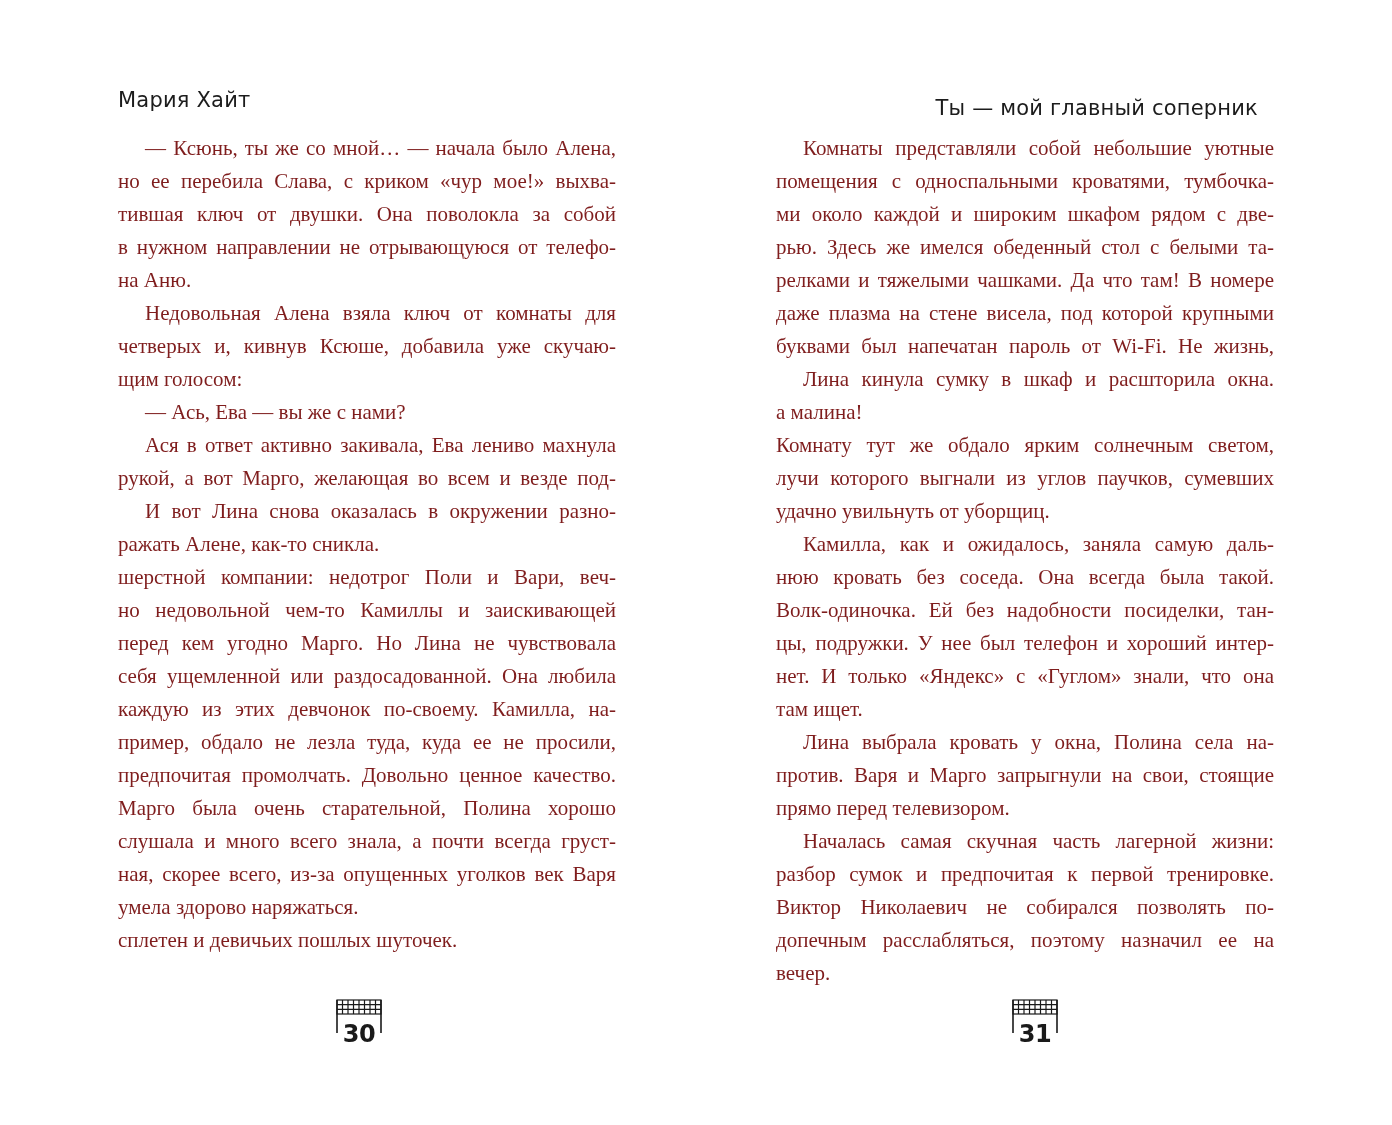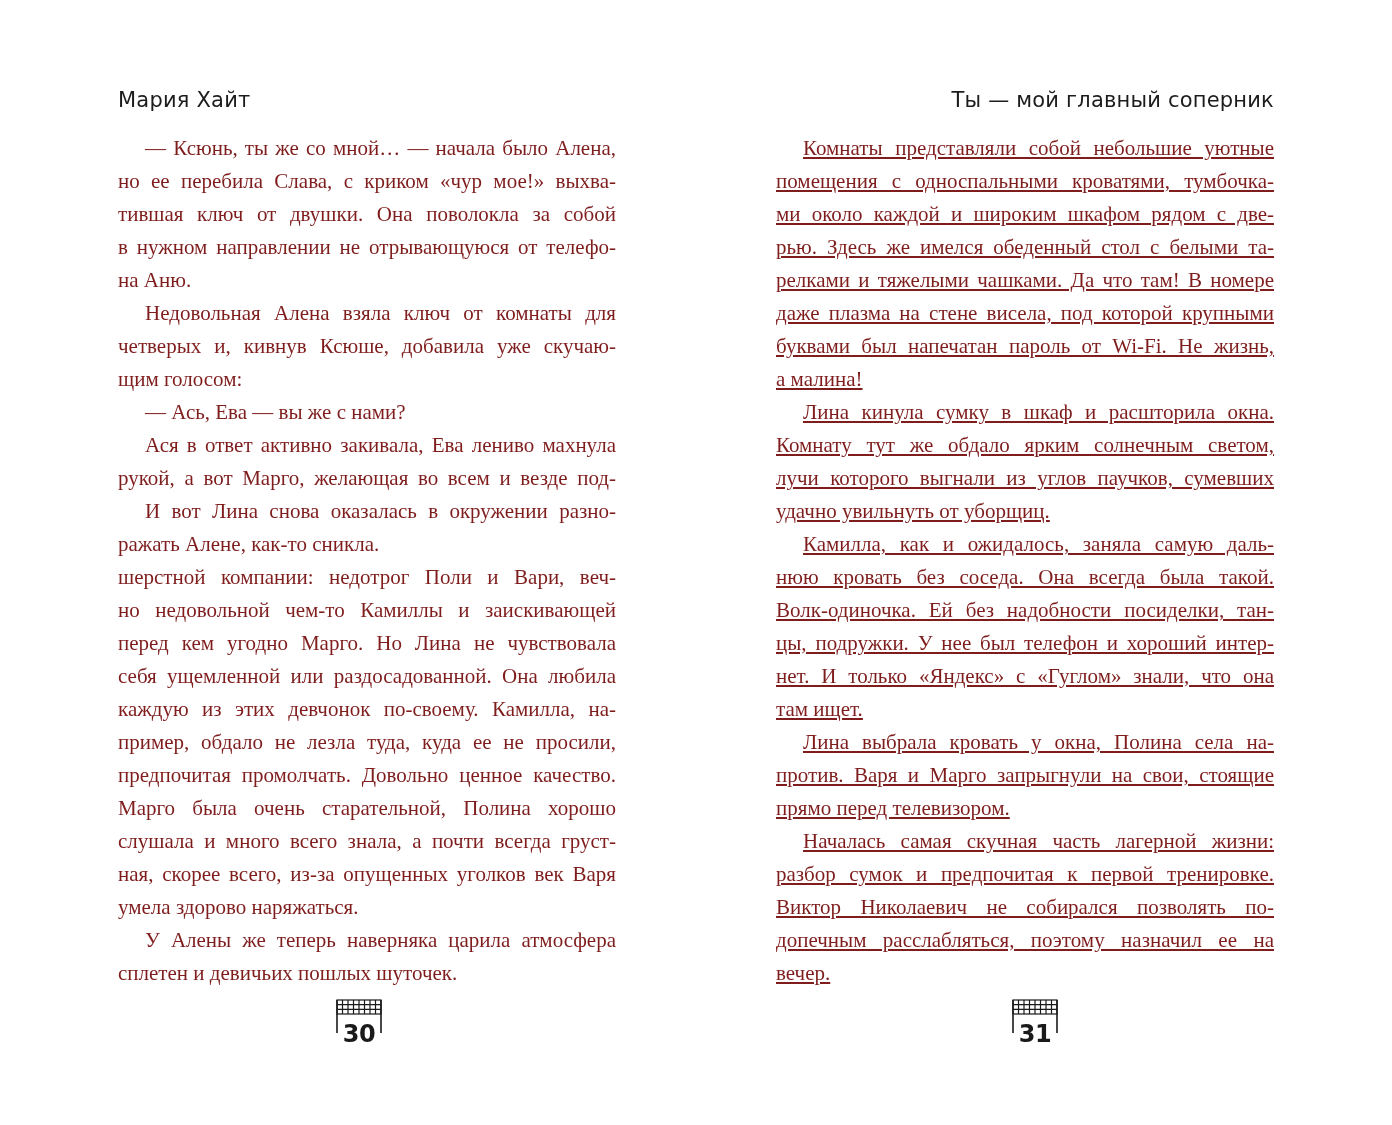--- a/index.html
+++ b/index.html
@@ -7,28 +7,28 @@
   .page { position: absolute; top: 0; height: 915px; }
   .page-left { left: 0; width: 696px; }
   .page-right { left: 696px; width: 696px; }
   .running-head {
     position: absolute; top: 88px;
     font-family: "DejaVu Sans", sans-serif;
     font-size: 21px; letter-spacing: 0.2px; color: #1c1c1c;
     font-weight: normal;
   }
   .page-left .running-head { left: 118px; }
-  .page-right .running-head { right: 118px; text-align: right; }
+  .page-right .running-head { right: 134px; text-align: right; margin-top: 8px; }
   .body-text {
     position: absolute; top: 132px;
     font-family: "Liberation Serif", serif;
     font-size: 21px; line-height: 33px; color: #7f1d1d;
   }
   .page-left .body-text { left: 118px; width: 498px; }
-  .page-right .body-text { left: 80px; width: 498px; text-decoration: underline; }
+  .page-right .body-text { left: 80px; width: 498px; }
   .line { display: block; height: 33px; white-space: nowrap; text-align: justify; text-align-last: justify; }
   .line.last { text-align-last: left; }
   .line.indent { padding-left: 27px; }
   .folio { position: absolute; top: 998px; width: 50px; height: 50px; }
   .page-left .folio { left: 334px; }
   .page-right .folio { left: 314px; }
   .folio svg { position: absolute; left: 0; top: 0; }
   .folio-num {
     position: absolute; left: 0; top: 22px; width: 50px; text-align: center;
     font-family: "DejaVu Sans", sans-serif; font-size: 24px; font-weight: bold;
@@ -58,21 +58,20 @@
       <span class="line">но недовольной чем-то Камиллы и заискивающей</span>
       <span class="line">перед кем угодно Марго. Но Лина не чувствовала</span>
       <span class="line">себя ущемленной или раздосадованной. Она любила</span>
       <span class="line">каждую из этих девчонок по-своему. Камилла, на-</span>
       <span class="line">пример, обдало не лезла туда, куда ее не просили,</span>
       <span class="line">предпочитая промолчать. Довольно ценное качество.</span>
       <span class="line">Марго была очень старательной, Полина хорошо</span>
       <span class="line">слушала и много всего знала, а почти всегда груст-</span>
       <span class="line">ная, скорее всего, из-за опущенных уголков век Варя</span>
       <span class="line last">умела здорово наряжаться.</span>
-      <span class="line indent">У Алены же теперь наверняка царила атмосфера</span>
       <span class="line last">сплетен и девичьих пошлых шуточек.</span>
     </div>
   <div class="folio">
     <svg width="50" height="36" viewBox="0 0 50 36">
       <g stroke="#1a1a1a" stroke-width="1.2" fill="none">
         <rect x="3" y="2" width="44" height="14"></rect>
         <line x1="3" y1="6.7" x2="47" y2="6.7"></line>
         <line x1="3" y1="11.3" x2="47" y2="11.3"></line>
         <line x1="8.5" y1="2" x2="8.5" y2="16"></line>
         <line x1="14" y1="2" x2="14" y2="16"></line>
@@ -92,22 +91,22 @@
 <div class="page page-right">
   <div class="running-head">Ты — мой главный соперник</div>
   <div class="body-text" id="right-body">
       <span class="line indent">Комнаты представляли собой небольшие уютные</span>
       <span class="line">помещения с односпальными кроватями, тумбочка-</span>
       <span class="line">ми около каждой и широким шкафом рядом с две-</span>
       <span class="line">рью. Здесь же имелся обеденный стол с белыми та-</span>
       <span class="line">релками и тяжелыми чашками. Да что там! В номере</span>
       <span class="line">даже плазма на стене висела, под которой крупными</span>
       <span class="line">буквами был напечатан пароль от Wi-Fi. Не жизнь,</span>
+      <span class="line indent">Лина кинула сумку в шкаф и расшторила окна.</span>
       <span class="line last">а малина!</span>
-      <span class="line indent">Лина кинула сумку в шкаф и расшторила окна.</span>
       <span class="line">Комнату тут же обдало ярким солнечным светом,</span>
       <span class="line">лучи которого выгнали из углов паучков, сумевших</span>
       <span class="line last">удачно увильнуть от уборщиц.</span>
       <span class="line indent">Камилла, как и ожидалось, заняла самую даль-</span>
       <span class="line">нюю кровать без соседа. Она всегда была такой.</span>
       <span class="line">Волк-одиночка. Ей без надобности посиделки, тан-</span>
       <span class="line">цы, подружки. У нее был телефон и хороший интер-</span>
       <span class="line">нет. И только «Яндекс» с «Гуглом» знали, что она</span>
       <span class="line last">там ищет.</span>
       <span class="line indent">Лина выбрала кровать у окна, Полина села на-</span>

